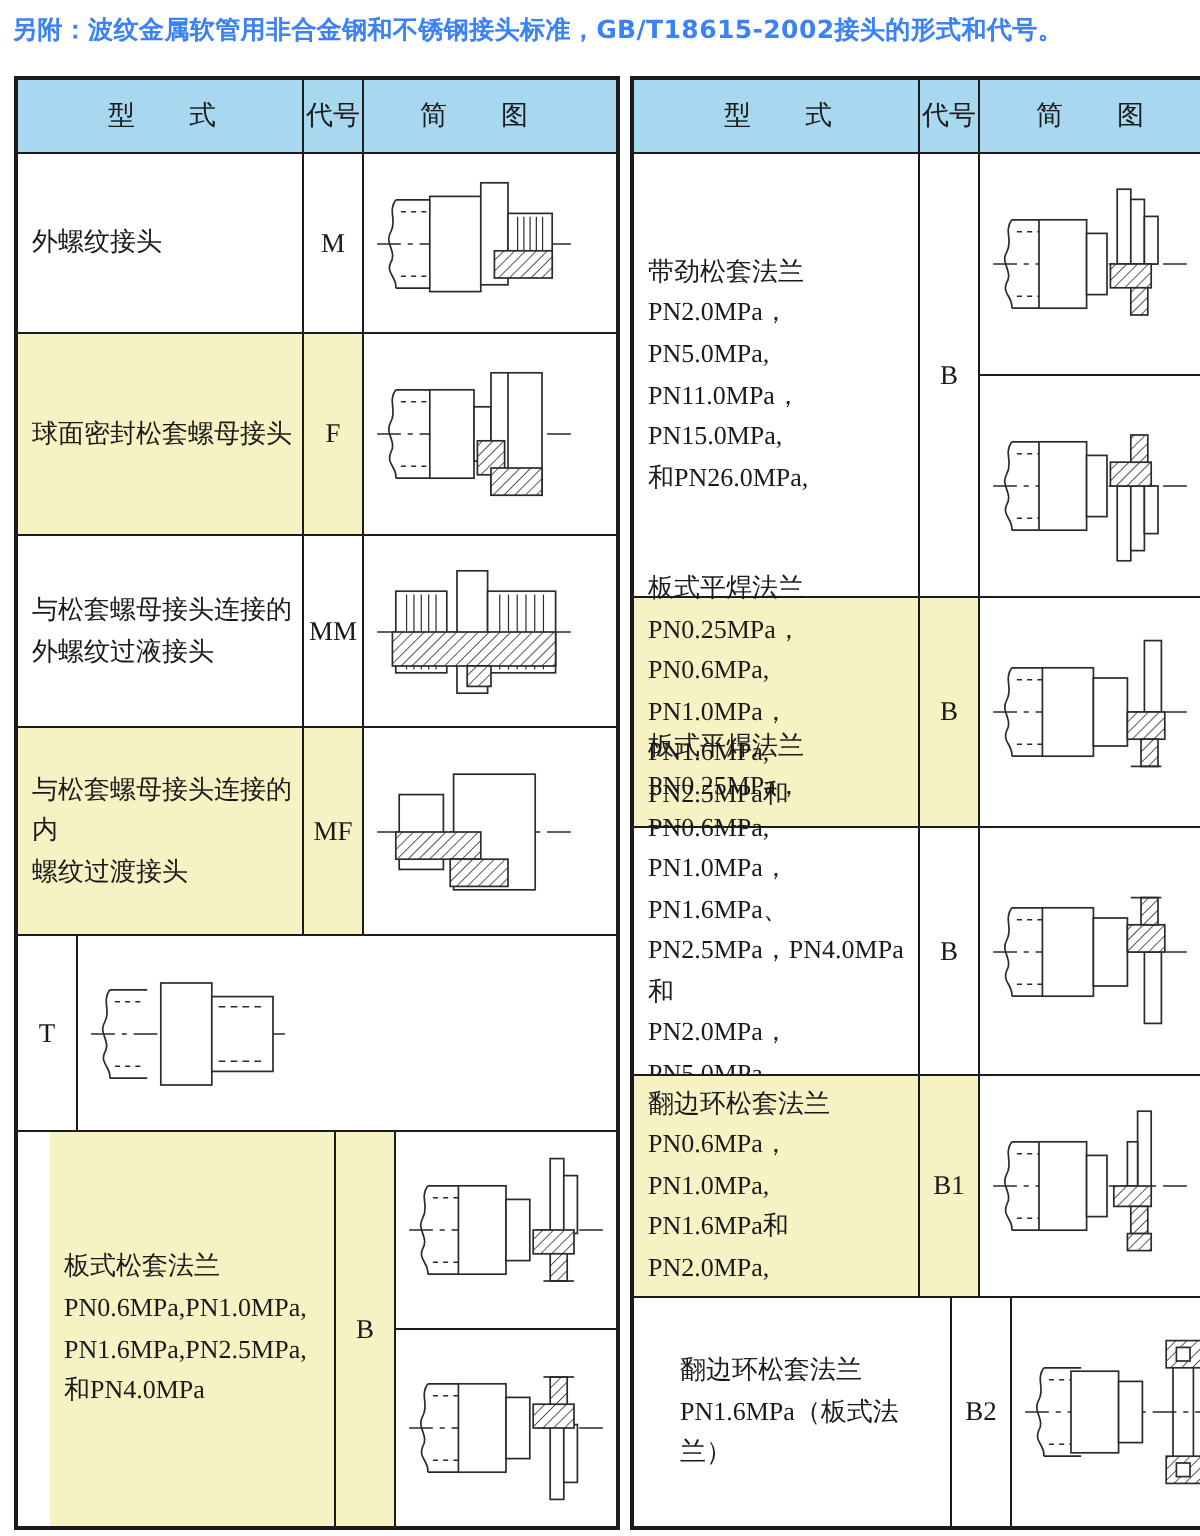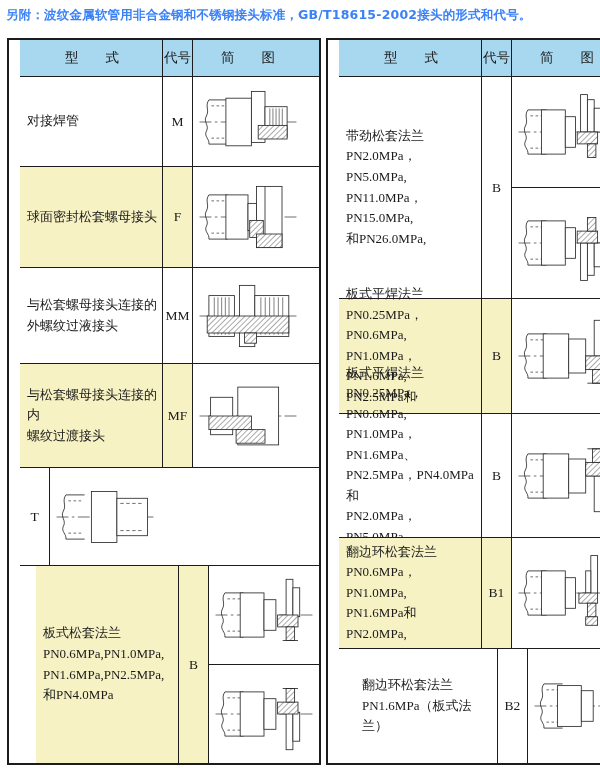--- a/index.html
+++ b/index.html
@@ -7,21 +7,21 @@
     width:600px;height:768px;background:#ffffff;overflow:hidden;position:relative;
     font-family:"Liberation Serif","DejaVu Serif",serif;color:#1a1a1a;
   }
   .title{
     position:absolute;left:6px;top:7px;width:590px;
     font-family:"DejaVu Sans","Liberation Sans",sans-serif;
     font-size:12.5px;font-weight:700;color:#3b82f6;letter-spacing:0.2px;white-space:nowrap;
   }
   .tables{position:absolute;left:7px;top:38px;display:flex;gap:5px;}
   .ftable{border:2px solid #1c1c1c;background:#fff;}
-  .row{display:flex;border-bottom:1px solid #1c1c1c;box-sizing:border-box;margin-left:11px;}
+  .row{display:flex;border-bottom:1px solid #1c1c1c;box-sizing:border-box;}
   .row:last-child{border-bottom:none;padding-left:16px;}
   .cell{border-right:1px solid #1c1c1c;box-sizing:border-box;background:#fff;}
   .cell:last-child{border-right:none;}
   .cell.type{width:143px;display:flex;align-items:center;padding:4px 5px 4px 7px;
     font-size:13px;line-height:1.58;white-space:pre-line;}
   .cell.code{width:30px;display:flex;align-items:center;justify-content:center;font-size:13.5px;}
   .cell.diagram{width:110px;display:flex;flex-direction:column;}
   .sub{flex:1;display:flex;align-items:center;justify-content:center;overflow:hidden;}
   .sub + .sub{border-top:1px solid #1c1c1c;}
   .sub svg{width:102px;height:80px;}
@@ -48,21 +48,21 @@
 <div class="page">
   <div class="title">另附：波纹金属软管用非合金钢和不锈钢接头标准，GB/T18615-2002接头的形式和代号。</div>
   <div class="tables">
     <div class="ftable" id="table-left">
         <div class="row header" style="height: 37px;">
           <div class="cell type">型　　式</div>
           <div class="cell code">代号</div>
           <div class="cell diagram" style="align-items: center; justify-content: center; flex-direction: row;">简　　图</div>
         </div>
         <div class="row" style="height: 90px;">
-          <div class="cell type">对接焊管</div>
+          <div class="cell type">外螺纹接头</div>
           <div class="cell code">M</div>
           <div class="cell diagram">
             <div class="sub">
               <svg viewBox="0 0 120 92">
                 <line stroke="#2b2b2b" stroke-width="0.8" fill="none" x1="3" y1="46" x2="117" y2="46" stroke-dasharray="14 4 3 4"></line>
                 <line stroke="#2b2b2b" stroke-width="1" fill="none" x1="14" y1="20" x2="36" y2="20"></line>
                 <line stroke="#2b2b2b" stroke-width="1" fill="none" x1="14" y1="72" x2="36" y2="72"></line>
                 <path stroke="#2b2b2b" stroke-width="1" fill="none" d="M14,20 C9,27 15,32 11,39 C7,46 15,50 11,57 C8,63 15,66 14,72"></path>
                 <line stroke="#2b2b2b" stroke-width="0.8" fill="none" x1="17" y1="27" x2="33" y2="27" stroke-dasharray="3 3"></line>
                 <line stroke="#2b2b2b" stroke-width="0.8" fill="none" x1="17" y1="65" x2="33" y2="65" stroke-dasharray="3 3"></line>

